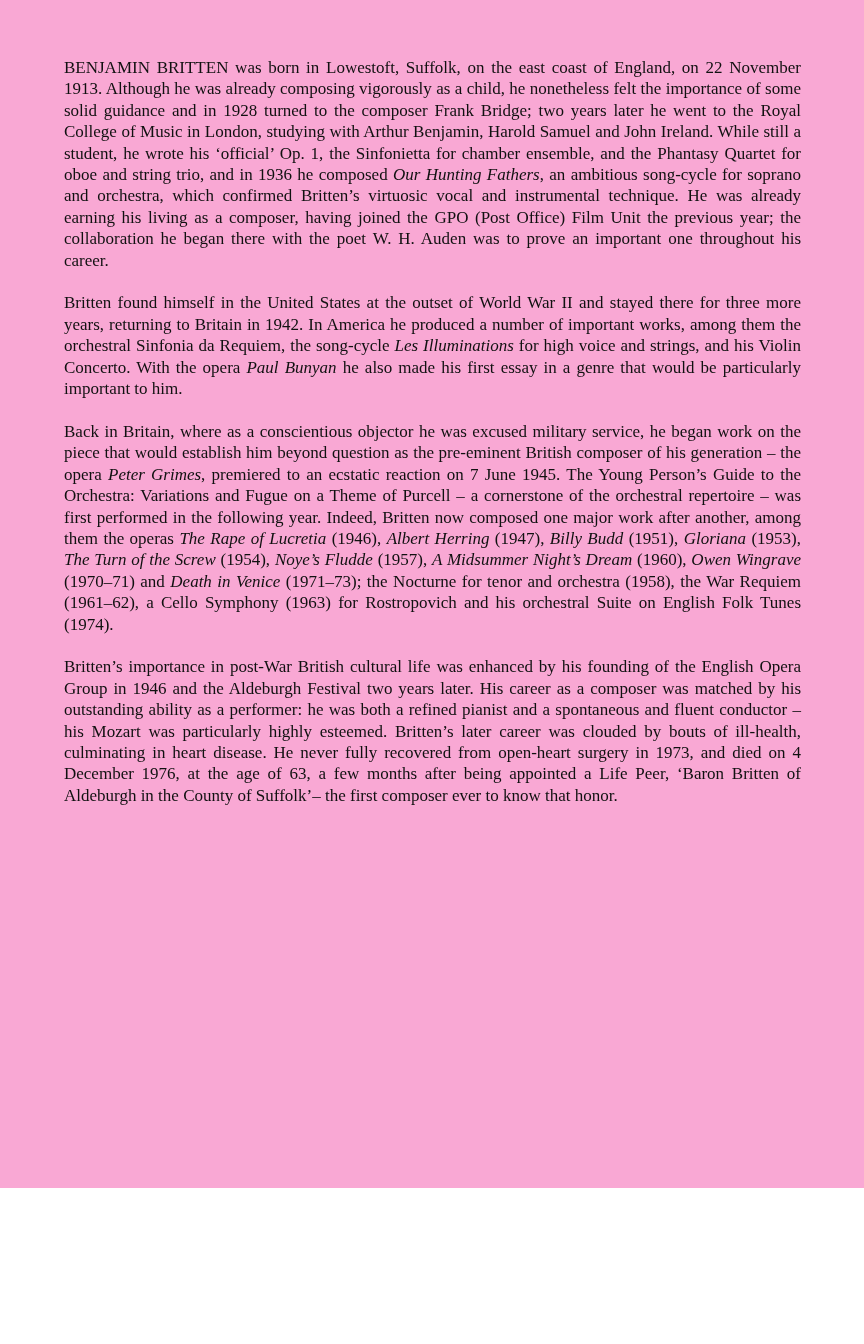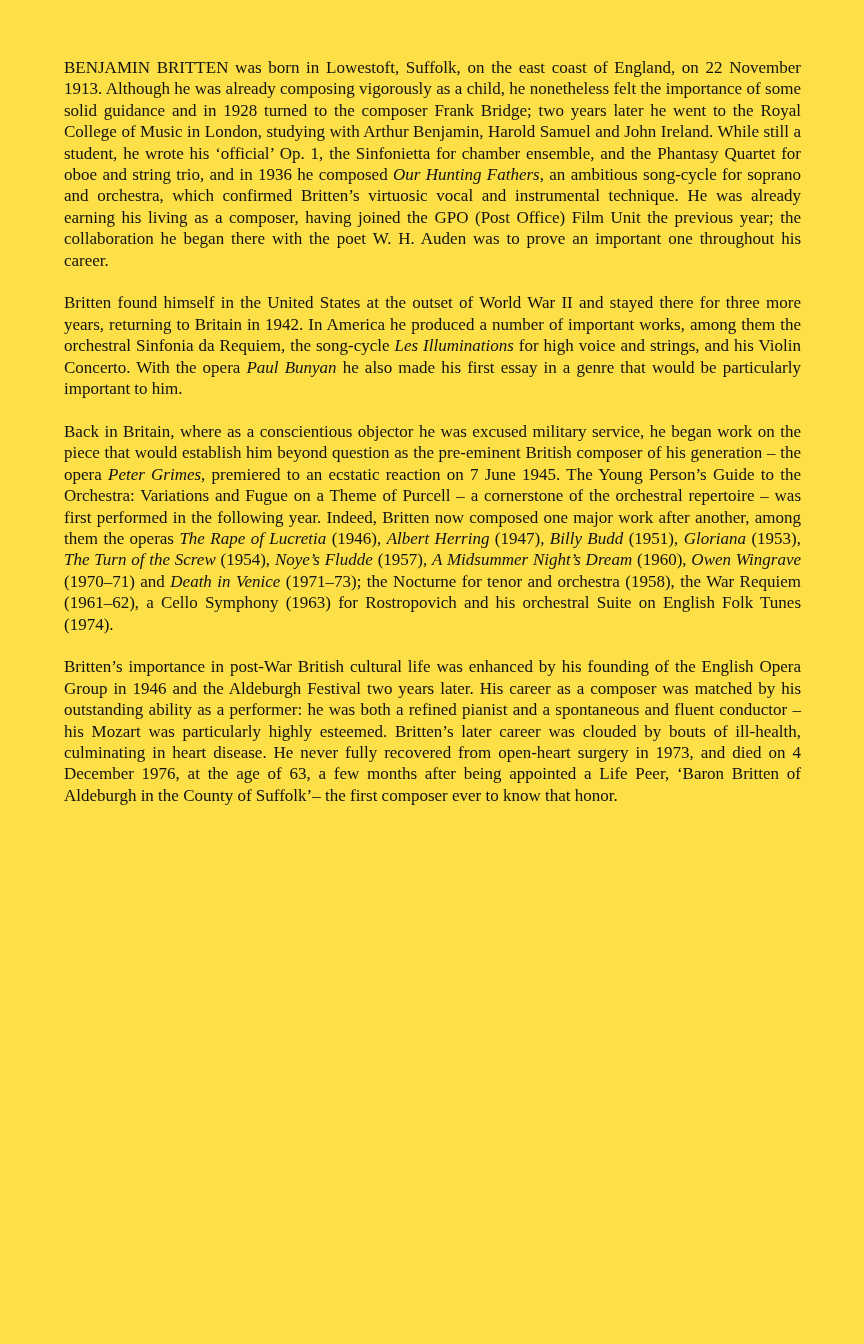--- a/index.html
+++ b/index.html
@@ -3,23 +3,23 @@
 <meta charset="utf-8">
 <style>
   html, body {
     margin: 0;
     padding: 0;
     background: #ffffff;
   }
   .page {
     position: relative;
     width: 864px;
-    height: 1344px;
+    height: 1188px;
     margin: 0 auto;
-    background: #fde047;
+    background: #f9a8d4;
     overflow: hidden;
   }
   .doc {
     position: absolute;
     left: 64px;
     top: 57px;
     width: 737px;
     font-family: "Liberation Serif", "DejaVu Serif", serif;
     font-size: 17px;
     line-height: 21.4px;

